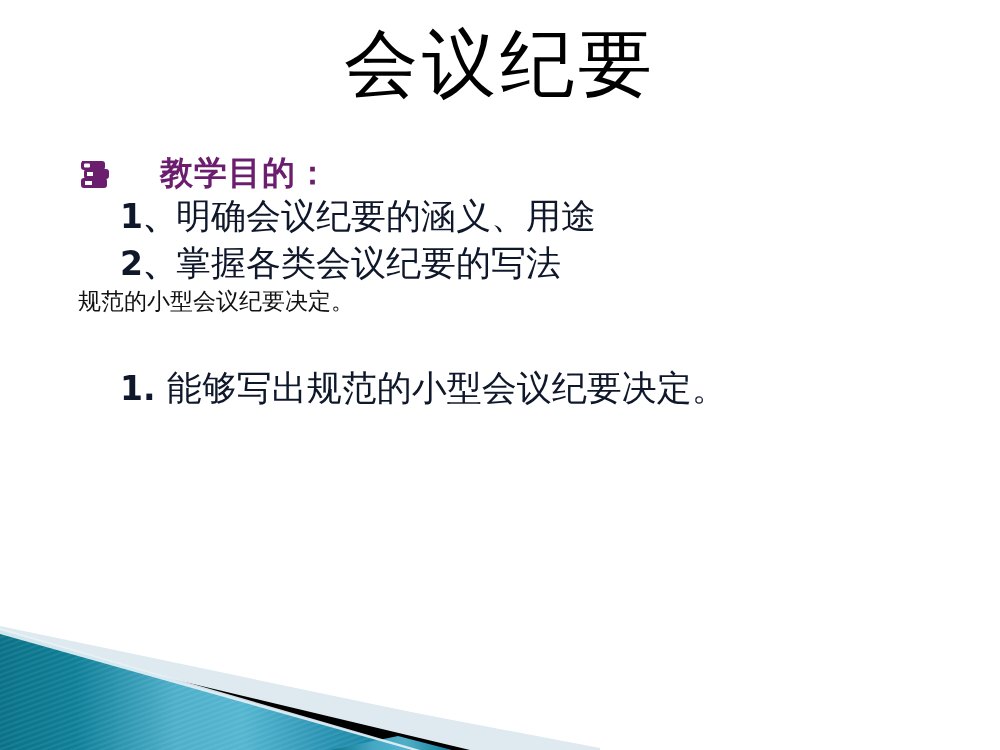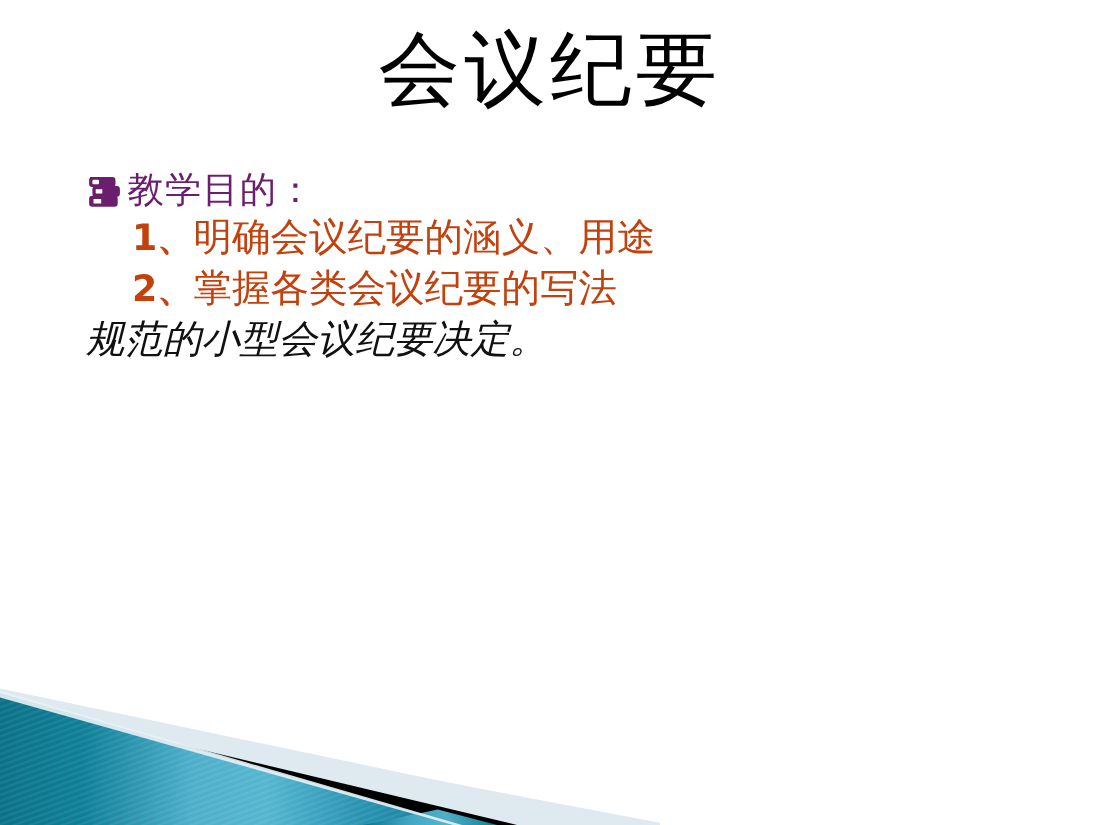--- a/index.html
+++ b/index.html
@@ -43,24 +43,25 @@
   }
 
   .section {
     margin: 0;
   }
 
   .heading-row {
     display: flex;
     align-items: center;
     color: #6B1E6E;
-    font-weight: normal;
+    font-weight: bold;
     font-size: 33px;
     line-height: 1.25;
     letter-spacing: 1px;
+    gap: 44px;
   }
   .book-icon {
     display: inline-block;
     width: 36px;
     height: 32px;
     margin-right: 2px;
     flex: 0 0 auto;
     position: relative;
     top: 1px;
   }
@@ -71,38 +72,37 @@
   }
 
   .list {
     margin: 0;
     padding: 0;
     list-style: none;
   }
   .list-item {
     font-size: 35px;
     line-height: 1.33;
-    color: #c2410c;
+    color: #0f172a;
     white-space: nowrap;
     padding-left: 42px;
     font-family: "DejaVu Serif", "Liberation Serif", serif;
   }
   .list-item .num {
     font-weight: bold;
     font-family: "DejaVu Sans", "Liberation Sans", sans-serif;
     font-size: 33px;
   }
   .para-wrap {
-    font-size: 35px;
+    font-size: 23px;
     line-height: 1.33;
     color: #111111;
     padding-left: 0px;
     white-space: nowrap;
     font-family: "DejaVu Serif", "Liberation Serif", serif;
-    font-style: italic;
   }
   .gap {
     height: 48px;
   }
 
   
   .decoration {
     position: absolute;
     left: 0;
     bottom: 0;
@@ -150,20 +150,25 @@
           <span class="num">2</span><span class="num">、</span><span>掌握各类会议纪要的写法</span>
         </li>
       </ul>
       <div class="para-wrap">规范的小型会议纪要决定。</div>
     </div>
 
     <div class="gap"></div>
 
     <div class="section">
 
+      <ul class="list">
+        <li class="list-item">
+          <span class="num">1</span><span class="num">.</span><span> 能够写出规范的小型会议纪要决定。</span>
+        </li>
+      </ul>
     </div>
 
   </div>
 
   <div class="decoration">
     <svg width="1000" height="140" viewBox="0 0 1000 140" xmlns="http://www.w3.org/2000/svg">
       <defs>
         <linearGradient id="tealGrad" x1="0" y1="0" x2="1" y2="0">
           <stop offset="0%" stop-color="#0A7288"></stop>
           <stop offset="18%" stop-color="#0F7F98"></stop>

